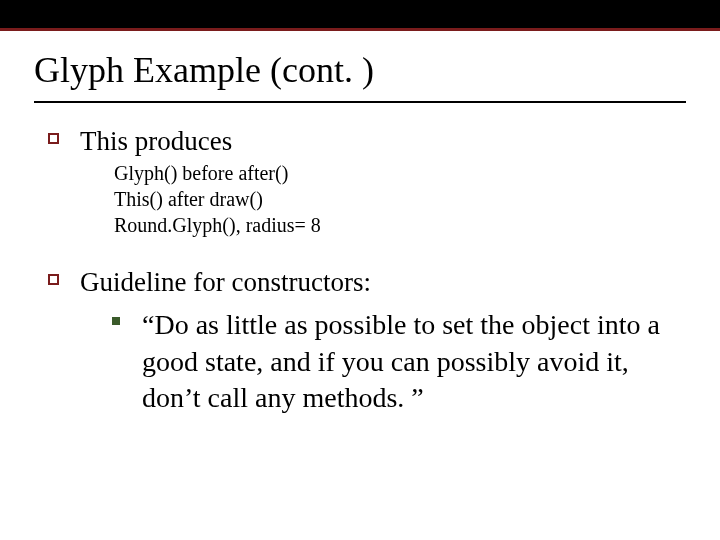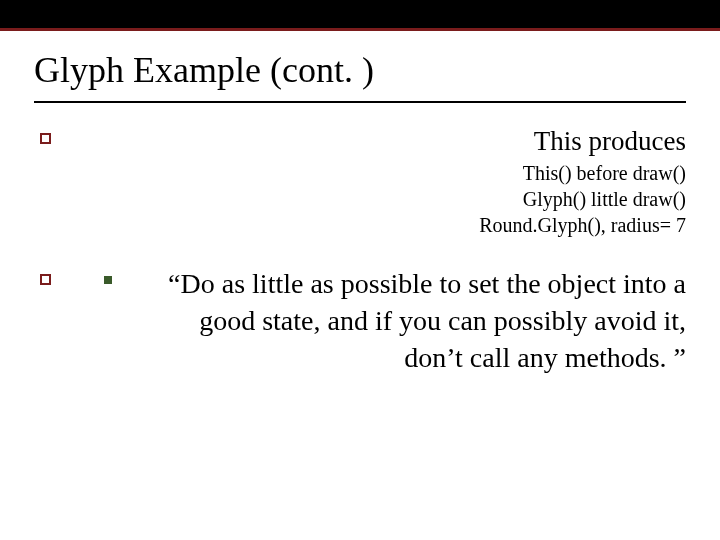--- a/index.html
+++ b/index.html
@@ -28,22 +28,21 @@
     font-weight: normal;
   }
   .title-rule {
     border: none;
     border-top: 2px solid #000;
     margin: 4px 0 22px 0;
   }
   .bullet-list {
     list-style: none;
     padding: 0;
-    margin: 0;
-    text-align: right;
+    margin: 8px;
   }
   .bullet-item {
     position: relative;
     padding-left: 38px;
     margin-bottom: 18px;
   }
   .square-bullet {
     position: absolute;
     left: 6px;
     top: 8px;
@@ -92,28 +91,29 @@
 <div class="content">
   <h1 class="title">Glyph Example (cont. )</h1>
   <hr class="title-rule">
 
   <ul class="bullet-list">
 
     <li class="bullet-item">
       <span class="square-bullet"></span>
       <div class="bullet-heading">This produces</div>
       <div class="code-block">
-        <span class="code-line">This() before draw()</span>
-        <span class="code-line">Glyph() little draw()</span>
-        <span class="code-line">Round.Glyph(), radius= 7</span>
+        <span class="code-line">Glyph() before after()</span>
+        <span class="code-line">This() after draw()</span>
+        <span class="code-line">Round.Glyph(), radius= 8</span>
       </div>
     </li>
 
     <li class="bullet-item" style="margin-top:28px;">
       <span class="square-bullet"></span>
+      <div class="bullet-heading">Guideline for constructors:</div>
       <ul class="sub-list">
         <li class="sub-item">
           <span class="solid-bullet"></span>
           <div class="sub-text">“Do as little as possible to set the object into a good state, and if you can possibly avoid it, don’t call any methods. ”</div>
         </li>
       </ul>
     </li>
 
   </ul>
 </div>

